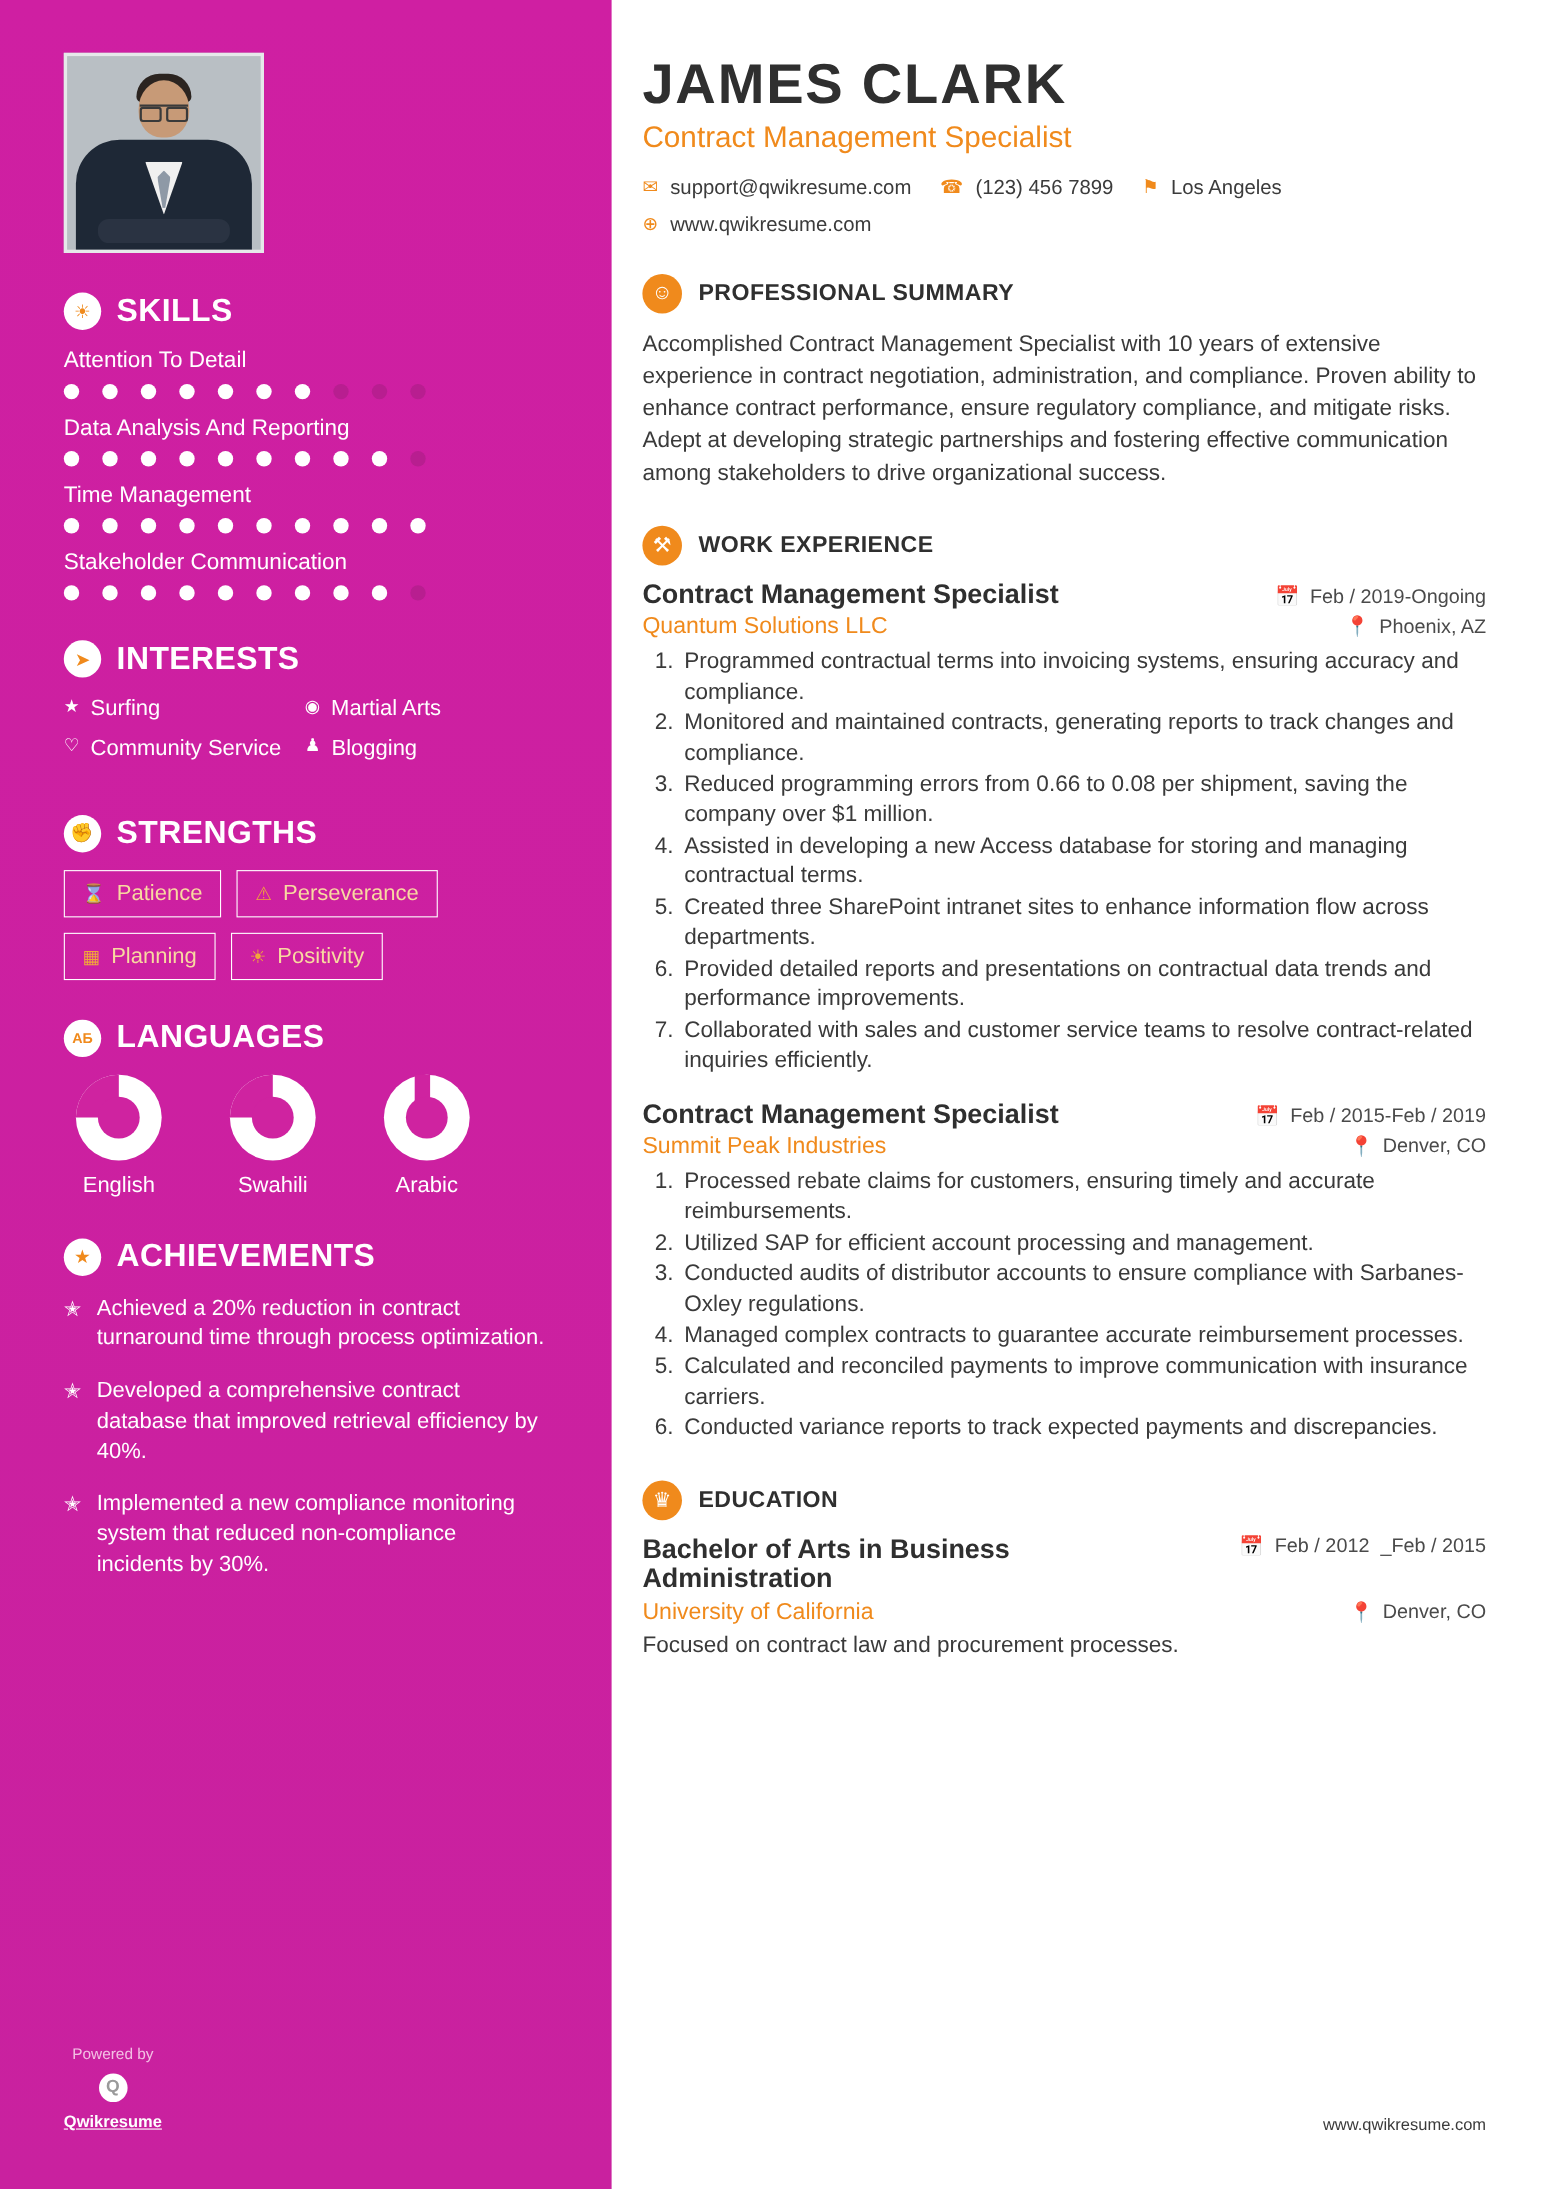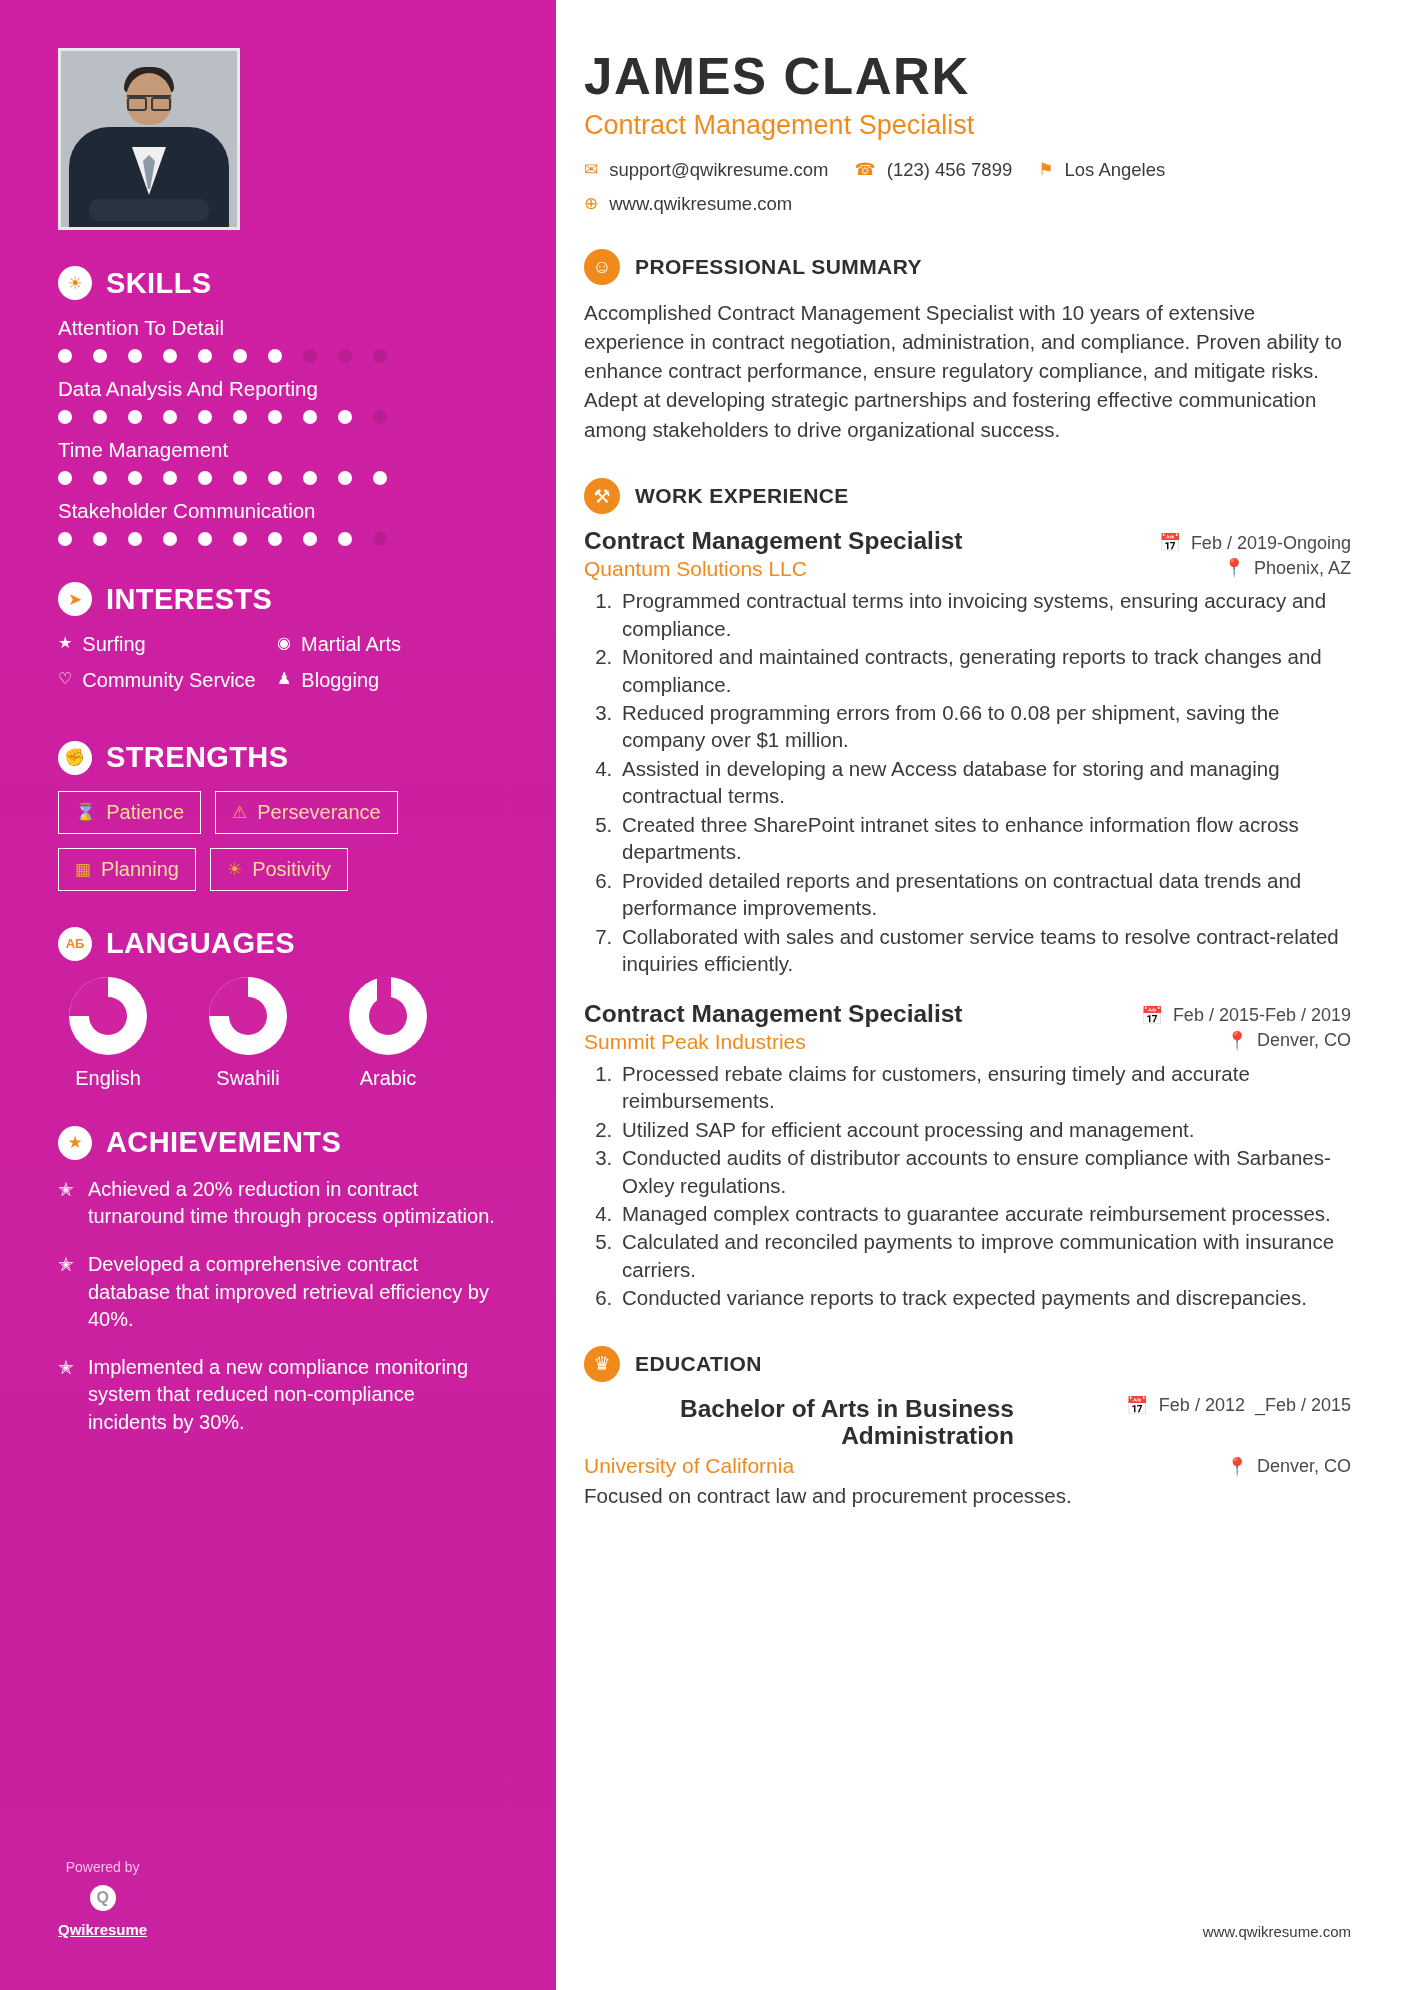--- a/index.html
+++ b/index.html
@@ -253,33 +253,33 @@
     font-size: 20.5px; line-height: 1.43; color: #3a3a3a;
   }
 
   .job { margin-bottom: 22px; }
   .job-top {
     display: flex; justify-content: space-between; align-items: baseline;
   }
   .job-title { font-size: 24.5px; font-weight: 700; color: #2f2f2f; }
   .job-date { font-size: 18px; color: #4a4a4a; display: flex; align-items: center; gap: 9px; white-space: nowrap;}
   .job-sub {
-    display: flex; justify-content: space-between; align-items: flex-start;
+    display: flex; justify-content: space-between; align-items: center;
     margin-top: 2px; margin-bottom: 6px;
   }
   .job-company { font-size: 21px; color: #f08a1c; }
   .job-loc { font-size: 18px; color: #4a4a4a; display: flex; align-items: center; gap: 8px; }
   ol.bullets {
     margin: 0; padding-left: 34px;
     font-size: 20.5px; line-height: 1.34; color: #3a3a3a;
   }
   ol.bullets li { margin-bottom: 1px; padding-left: 4px; }
 
   .edu-top { display: flex; justify-content: space-between; align-items: flex-start; }
-  .edu-title { font-size: 24.5px; font-weight: 700; color: #2f2f2f; max-width: 430px; line-height: 1.12; text-align: right;}
+  .edu-title { font-size: 24.5px; font-weight: 700; color: #2f2f2f; max-width: 430px; line-height: 1.12;}
   .edu-dates { display: flex; align-items: flex-start; gap: 10px; font-size: 18px; color: #4a4a4a; }
   .edu-dates .d { text-align: center; line-height: 1.2; }
   .edu-sub { display: flex; justify-content: space-between; align-items: baseline; margin-top: 4px; gap: 40px; }
   .edu-school { font-size: 21px; color: #f08a1c; }
   .edu-desc { font-size: 20.5px; color: #3a3a3a; margin-top: 6px; }
 
   .site-foot {
     position: absolute; right: 56px; bottom: 50px;
     font-size: 15px; color: #3a3a3a;
   }

